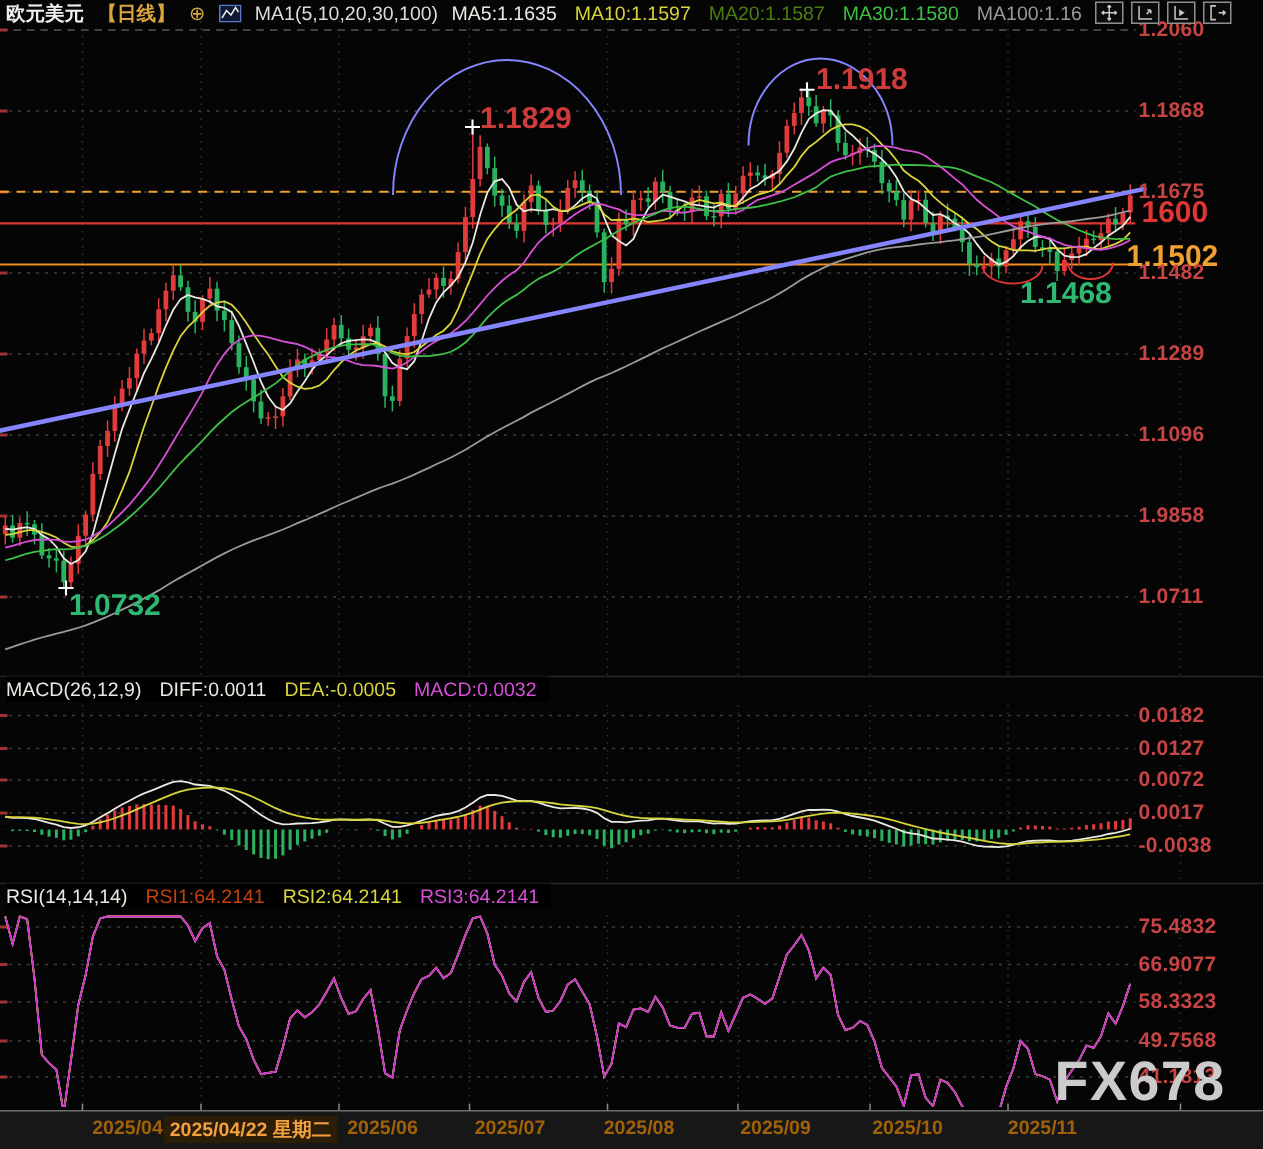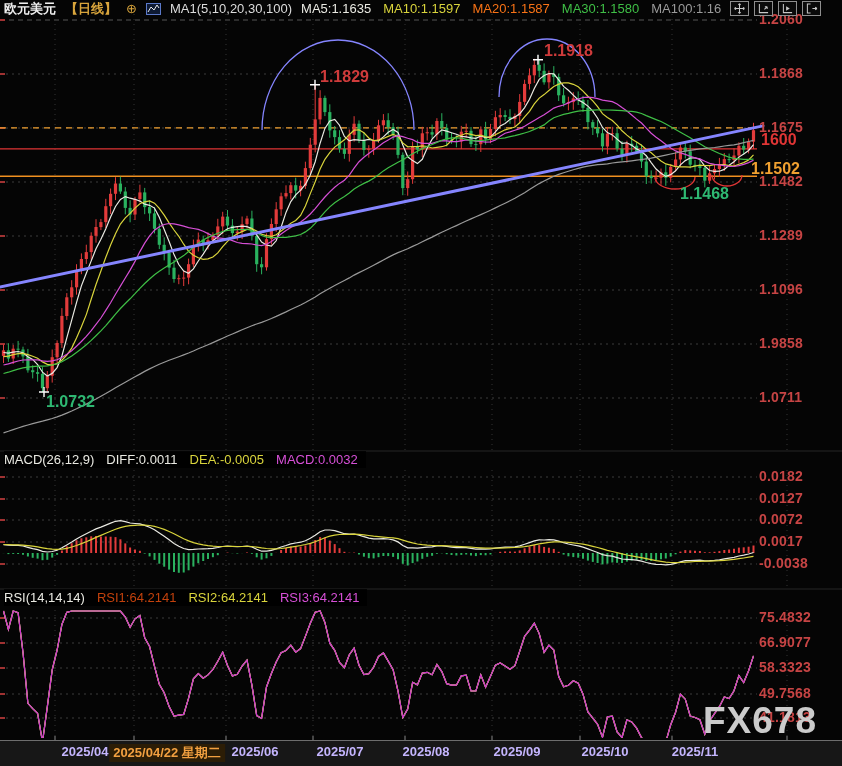--- a/index.html
+++ b/index.html
@@ -24,26 +24,26 @@
   #macd-header{top:451px;}
   #rsi-header{top:589px;}
   .ind-title{color:#e9e9e2;}
   
   .axis-col{position:absolute;left:759px;top:0;width:83px;height:595px;z-index:4;}
   .axl{position:absolute;left:0;color:#c64444;font-size:14px;font-weight:700;letter-spacing:.2px;}
   
   #bottom-bar{position:absolute;top:740px;left:0;width:842px;height:26px;background:#171717;
               border-top:1px solid #6e6e6e;z-index:4;}
   #time-labels{position:relative;width:100%;height:100%;}
-  .txl{position:absolute;top:3px;transform:translateX(-50%);white-space:nowrap;color:#c4b5fd;
+  .txl{position:absolute;top:3px;transform:translateX(-50%);white-space:nowrap;color:#a16207;
        font-size:13px;font-weight:700;}
   .txl.hl{color:#f2a040;background:#2c1d06;padding:0 4px;}
   
   #annotations{position:absolute;left:0;top:0;z-index:3;}
-  .ann{position:absolute;font-size:16px;font-weight:700;white-space:nowrap;text-align:center;}
+  .ann{position:absolute;font-size:20px;font-weight:700;white-space:nowrap;text-align:center;}
   
   #watermark{position:absolute;left:703px;top:700px;z-index:6;font-size:37px;font-weight:700;
              color:#cbcbcb;letter-spacing:1px;}
 </style>
 </head>
 <body>
 
 <div id="app">
 
   <svg id="chart-svg" width="842" height="766">
@@ -637,21 +637,21 @@
     <span style="display:inline-flex;">
       <svg width="15" height="12" viewBox="0 0 15 12">
         <rect x="0.5" y="0.5" width="14" height="11" fill="#0e1a33" stroke="#5b79c9" stroke-width="1"></rect>
         <polyline points="2,9 5,4 8,7 11,2 13,5" fill="none" stroke="#e8e8e8" stroke-width="1"></polyline>
       </svg>
     </span>
     <span class="t-white">MA1(5,10,20,30,100)</span>
     <span id="ma-values">
         <span style="color: rgb(233, 233, 226);">MA5:1.1635</span>
         <span style="color: rgb(217, 212, 60);">MA10:1.1597</span>
-        <span style="color: #f97316; text-align: center;">MA20:1.1587</span>
+        <span style="color: #4d7c0f; text-align: center;">MA20:1.1587</span>
         <span style="color: rgb(63, 191, 70);">MA30:1.1580</span>
         <span style="color: rgb(154, 154, 154);">MA100:1.16</span>
       </span>
     <div id="toolbar">
       <span class="tb">
         <svg width="13" height="11" viewBox="0 0 14 12" fill="none" stroke="#c8c8c8" stroke-width="1.1">
           <path d="M7 0.5v11M1.5 6h11M7 0.5 5.8 2.2M7 0.5 8.2 2.2M7 11.5 5.8 9.8M7 11.5 8.2 9.8M1.5 6 3.2 4.8M1.5 6 3.2 7.2M12.5 6 10.8 4.8M12.5 6 10.8 7.2"></path>
         </svg>
       </span>
       <span class="tb">

